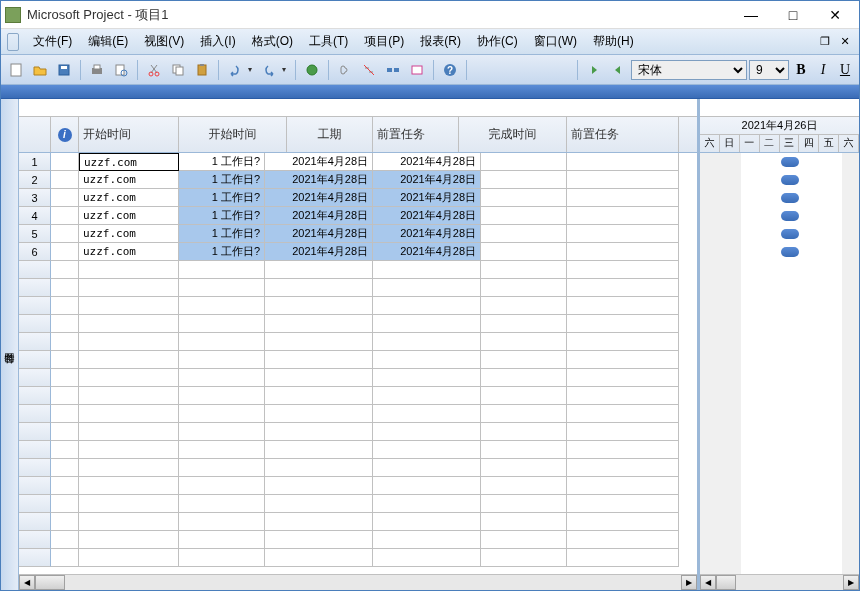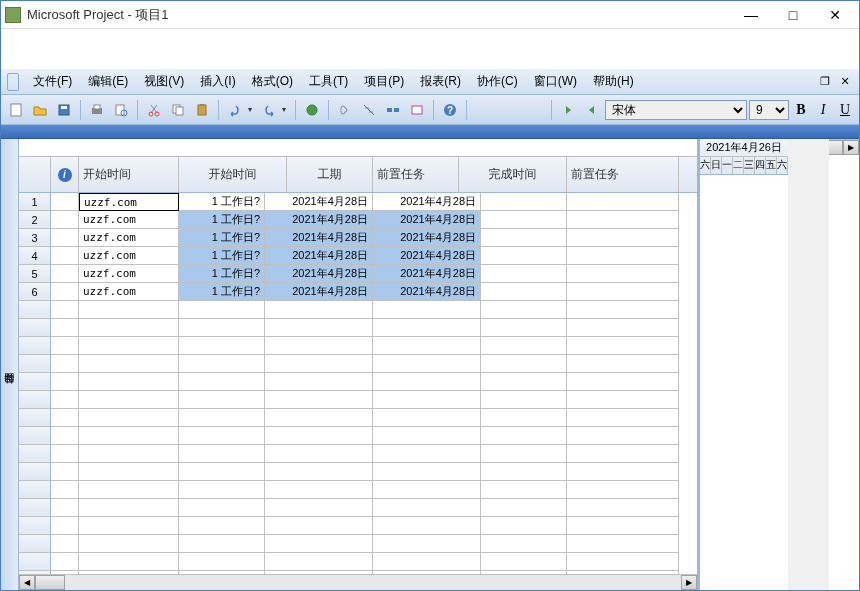--- a/index.html
+++ b/index.html
@@ -3,32 +3,32 @@
 <meta charset="utf-8">
 <style>
 * { box-sizing: border-box; margin: 0; padding: 0; }
 body { font-family: "Microsoft YaHei", "SimSun", sans-serif; font-size: 12px; background: #fff; overflow: hidden; }
 .window { width: 860px; height: 591px; border: 1px solid #4a7ebb; display: flex; flex-direction: column; }
 .titlebar { height: 28px; background: #fff; display: flex; align-items: center; padding: 0 4px; border-bottom: 1px solid #ddd; }
 .titlebar .icon { width: 16px; height: 16px; background: #7ba05b; border: 1px solid #5a7a3a; margin-right: 6px; }
 .titlebar .title { flex: 1; font-size: 13px; color: #333; }
 .titlebar .winbtns { display: flex; gap: 2px; }
 .titlebar .winbtn { width: 40px; height: 22px; display: flex; align-items: center; justify-content: center; font-size: 14px; cursor: pointer; }
-.menubar { height: 26px; background: linear-gradient(#e8f0fa, #d0e0f0); display: flex; align-items: center; padding: 0 6px; border-bottom: 1px solid #9bb8d8; margin-top: 40px; }
+.menubar { height: 26px; background: linear-gradient(#e8f0fa, #d0e0f0); display: flex; align-items: center; padding: 0 6px; border-bottom: 1px solid #9bb8d8; }
 .menubar .menugrip { width: 12px; height: 18px; border: 1px solid #8aa8c8; border-radius: 2px; margin-right: 6px; }
 .menubar .menuitem { padding: 3px 8px; cursor: pointer; }
 .menubar .mdiicons { margin-left: auto; display: flex; gap: 4px; }
 .menubar .mdiicons span { width: 16px; height: 14px; cursor: pointer; display: flex; align-items: center; justify-content: center; font-size: 11px; }
 .underline { text-decoration: underline; }
 .toolbar { height: 30px; background: linear-gradient(#e4ecf7, #c6d8ee); display: flex; align-items: center; padding: 0 4px; border-bottom: 1px solid #9bb8d8; gap: 2px; }
 .toolbar .sep { width: 1px; height: 20px; background: #9bb8d8; margin: 0 3px; }
 .toolbar .tbtn { width: 22px; height: 22px; display: flex; align-items: center; justify-content: center; cursor: pointer; border: 1px solid transparent; }
 .toolbar .dd { width: 8px; font-size: 8px; color: #333; }
 .toolbar select, .toolbar input { height: 20px; border: 1px solid #7e9ec0; font-size: 12px; padding: 0 2px; }
-.toolbar .fontname { width: 142px; }
+.toolbar .fontname { width: 116px; }
 .toolbar .fontsize { width: 40px; }
 .toolbar .fmtbtn { width: 20px; height: 20px; font-family: "Times New Roman"; font-size: 14px; display: flex; align-items: center; justify-content: center; cursor: pointer; }
 .fmtbtn.bold { font-weight: bold; }
 .fmtbtn.italic { font-style: italic; }
 .fmtbtn.underline { text-decoration: underline; }
 .bluebar { height: 14px; background: linear-gradient(#5a8cd6, #3a6cb6); border-bottom: 1px solid #2a5ca6; }
 .workarea { flex: 1; display: flex; overflow: hidden; position: relative; }
 .sidestrip { width: 18px; background: linear-gradient(90deg, #c6d8ee, #e4ecf7); border-right: 1px solid #9bb8d8; position: relative; }
 .sidestrip .sidetext { position: absolute; top: 50%; left: 1px; font-size: 10px; writing-mode: vertical-rl; transform: translateY(-50%); }
 .gridarea { flex: 1; display: flex; flex-direction: column; overflow: hidden; }
@@ -39,21 +39,21 @@
 .hcell.info .i { width: 14px; height: 14px; background: #3b6fc4; border-radius: 50%; color: #fff; font-size: 10px; font-style: italic; font-weight: bold; display: flex; align-items: center; justify-content: center; }
 .gridbody { flex: 1; overflow: hidden; position: relative; }
 .grow { display: flex; height: 18px; }
 .gcell { border-right: 1px solid #c0c0c0; border-bottom: 1px solid #c0c0c0; display: flex; align-items: center; padding: 0 4px; font-size: 11px; overflow: hidden; }
 .gcell.rownum { width: 32px; background: linear-gradient(#f0f4fa, #e0e8f2); justify-content: center; border-right: 1px solid #9bb8d8; }
 .gcell.info { width: 28px; }
 .gcell.name { width: 100px; font-family: monospace; }
 .gcell.sel { background: #a8c8ec; }
 .gcell.editing { background: #fff; border: 1px solid #000; }
 .gcell.right { justify-content: flex-end; }
-.ganttarea { width: 162px; border-left: 3px solid #9bb8d8; display: flex; flex-direction: row; }
+.ganttarea { width: 162px; border-left: 3px solid #9bb8d8; display: flex; flex-direction: column; }
 .gantthdr { height: 36px; background: linear-gradient(#f0f4fa, #e0e8f2); border-bottom: 1px solid #9bb8d8; display: flex; flex-direction: column; }
 .gantthdr .wk { height: 18px; display: flex; align-items: center; justify-content: center; font-size: 11px; border-bottom: 1px solid #c0c0c0; }
 .gantthdr .days { height: 18px; display: flex; }
 .gantthdr .day { flex: 1; border-right: 1px solid #c0c0c0; display: flex; align-items: center; justify-content: center; font-size: 10px; }
 .ganttbody { flex: 1; position: relative; background: #fff; }
 .ganttbody .wkend { position: absolute; top: 0; bottom: 0; background: #f0f0f0; }
 .ganttbody .bar { position: absolute; height: 10px; background: linear-gradient(#5a8cd6, #3a6cb6); border-radius: 5px; }
 .scrollh { height: 16px; background: #e8e8e8; display: flex; border-top: 1px solid #c0c0c0; }
 .scrollh .arrow { width: 16px; background: linear-gradient(#f0f0f0, #d0d0d0); border: 1px solid #a0a0a0; display: flex; align-items: center; justify-content: center; font-size: 8px; cursor: pointer; }
 .scrollh .thumb { width: 30px; background: linear-gradient(#f0f0f0, #d0d0d0); border: 1px solid #a0a0a0; cursor: pointer; }

